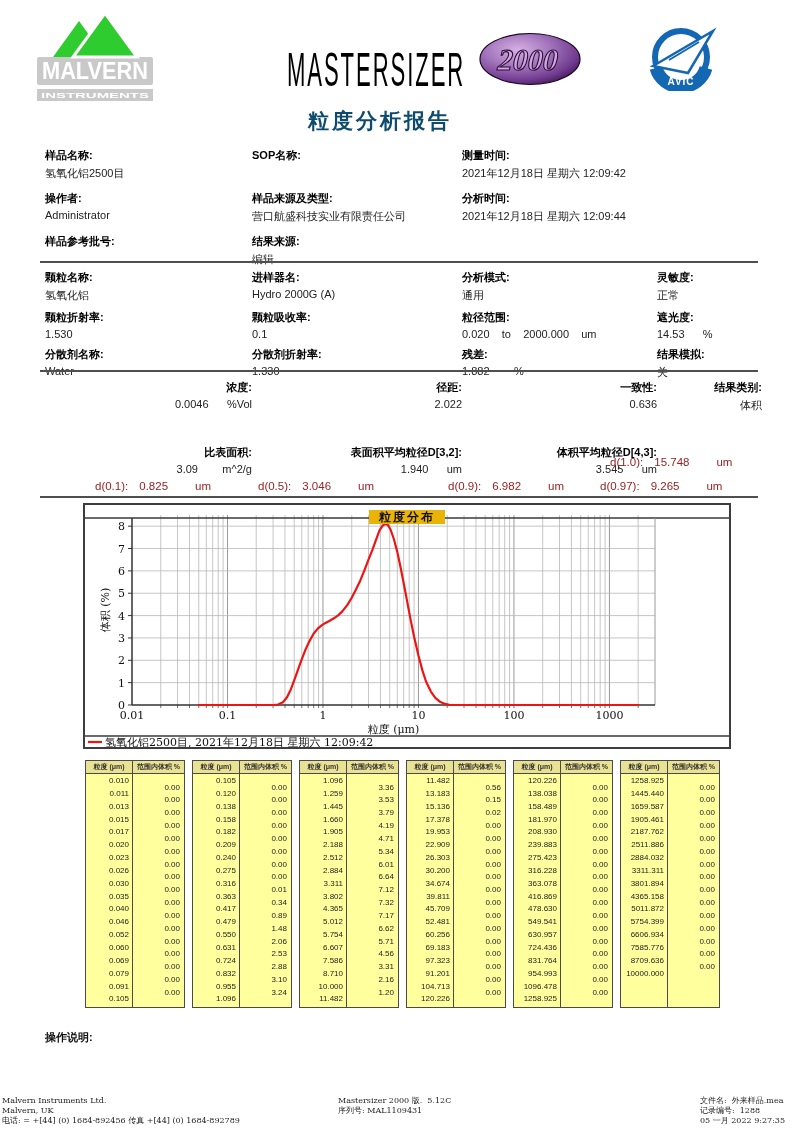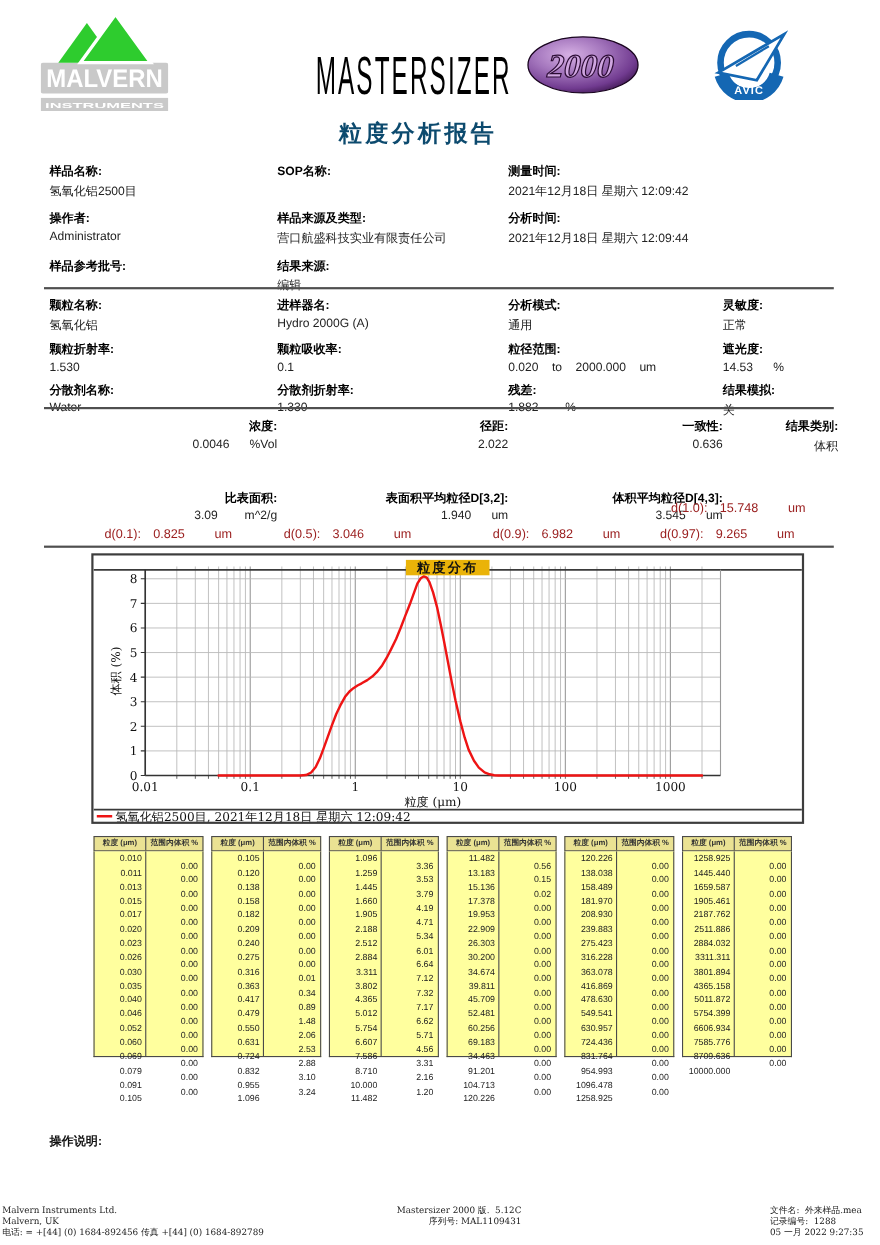--- a/index.html
+++ b/index.html
@@ -32,37 +32,37 @@
   .dval .dv-unit { margin-left:27px; }
   
   #chart { position:absolute; left:83px; top:503px; width:648px; height:246px;
     border:2px solid #3d3d3d; background:#fff; }
   #chart-title-row { position:absolute; top:2px; left:0; right:0; text-align:center; z-index:2; }
   #chart-title-row span { background:#eab308; padding:0 10px; font-size:12px; font-weight:bold;
     letter-spacing:2px; font-family:"DejaVu Serif", serif; }
   #chart svg { position:absolute; left:0; top:0; z-index:1; }
   
   #tables { position:absolute; left:85px; top:760px; width:642px; height:248px; }
-  .ptable { position:absolute; top:0; width:100px; height:201px; }
+  .ptable { position:absolute; top:0; width:100px; height:248px; }
   .ptable .hdr { display:flex; height:14px; border:1.5px solid #4a4a4a; background:#eae293;
     font-size:7px; font-weight:bold; color:#333; }
   .ptable .hdr .h1 { width:47px; border-right:1.2px solid #4a4a4a; text-align:center; line-height:11px; white-space:nowrap; overflow:hidden;}
   .ptable .hdr .h2 { flex:1; text-align:center; line-height:11px; white-space:nowrap; overflow:hidden;}
   .ptable .bdy { position:absolute; left:0; right:0; top:14px; bottom:0; background:#ffff9e;
     border:1.5px solid #4a4a4a; border-top:none; }
   .ptable .divider { position:absolute; left:45.5px; top:0; bottom:0; width:1.2px; background:#4a4a4a; }
   .col-sizes { position:absolute; left:0; top:1px; width:43px; text-align:right; font-size:8px; color:#222; }
   .col-vols  { position:absolute; right:4px; top:7.5px; width:48px; text-align:right; font-size:8px; color:#222; }
   .col-sizes div, .col-vols div { height:12.85px; line-height:12.85px; }
   
   #operation-label { position:absolute; left:45px; top:1030px; font-size:11px; font-weight:bold; }
   .footer-block { position:absolute; font-family:"DejaVu Serif", serif; font-size:8px;
     line-height:10px; color:#222; white-space:pre; }
   #f-left { left:2px; top:1096px; }
-  #f-center { left:338px; top:1096px; width:136px; text-align:right; }
+  #f-center { left:338px; top:1096px; width:136px; text-align:left; }
   #f-right { left:700px; top:1096px; }
 </style>
 </head>
 <body>
 
 <svg class="abs" style="left:37px;top:7px" width="116" height="94" viewBox="0 0 116 94">
   <rect x="0" y="50" width="116" height="28" rx="2" fill="#c9c9c9"></rect>
   <polygon points="16,50 42,14 68,50" fill="#2ecc2e"></polygon>
   <polygon points="36,50 68,6 100,50" fill="#2ecc2e" stroke="#ffffff" stroke-width="3"></polygon>
   <text x="58" y="72" text-anchor="middle" font-family="Liberation Sans, sans-serif" font-size="23" font-weight="bold" fill="#ffffff" textLength="106" lengthAdjust="spacingAndGlyphs">MALVERN</text>
@@ -524,21 +524,21 @@
           <div>19.953</div>
           <div>22.909</div>
           <div>26.303</div>
           <div>30.200</div>
           <div>34.674</div>
           <div>39.811</div>
           <div>45.709</div>
           <div>52.481</div>
           <div>60.256</div>
           <div>69.183</div>
-          <div>34.463</div>
+          <div>97.323</div>
           <div>91.201</div>
           <div>104.713</div>
           <div>120.226</div>
         </div>
         <div class="col-vols">
           <div>0.56</div>
           <div>0.15</div>
           <div>0.02</div>
           <div>0.00</div>
           <div>0.00</div>

